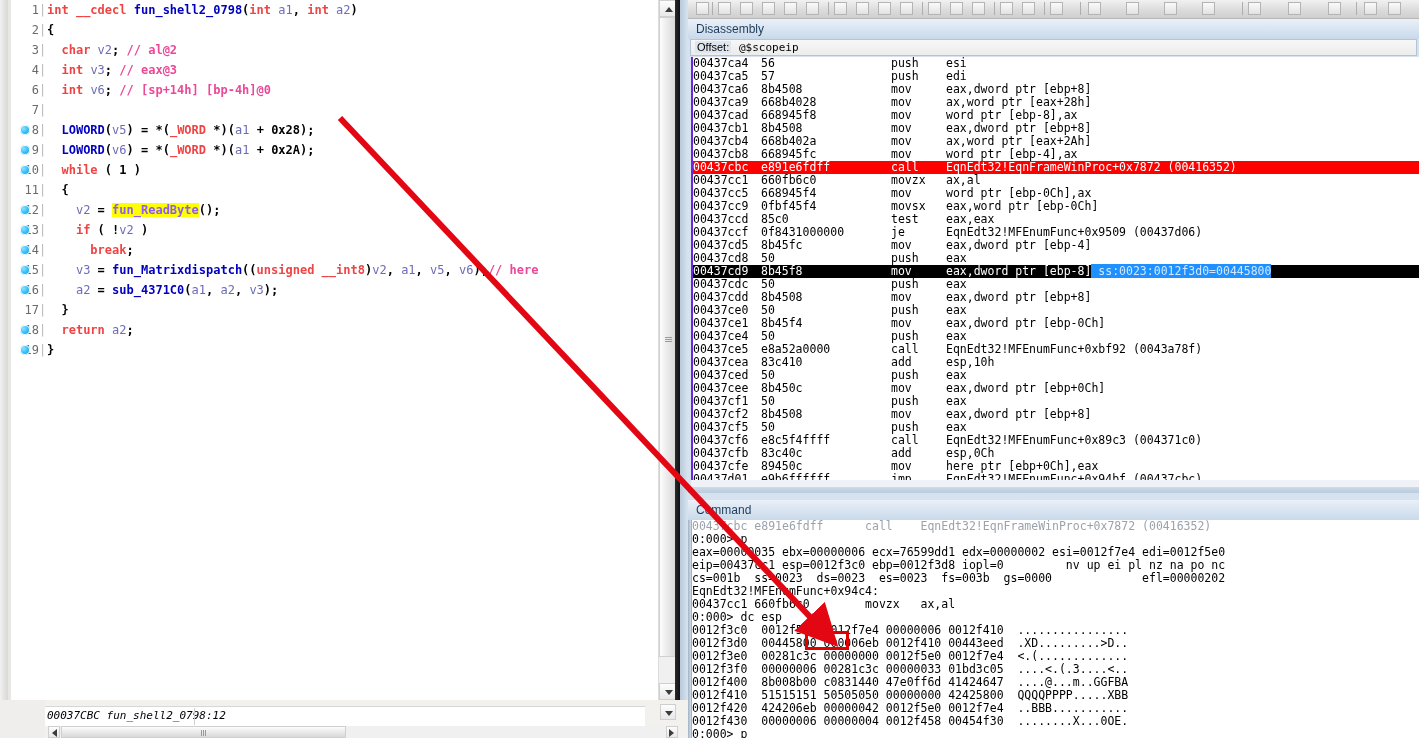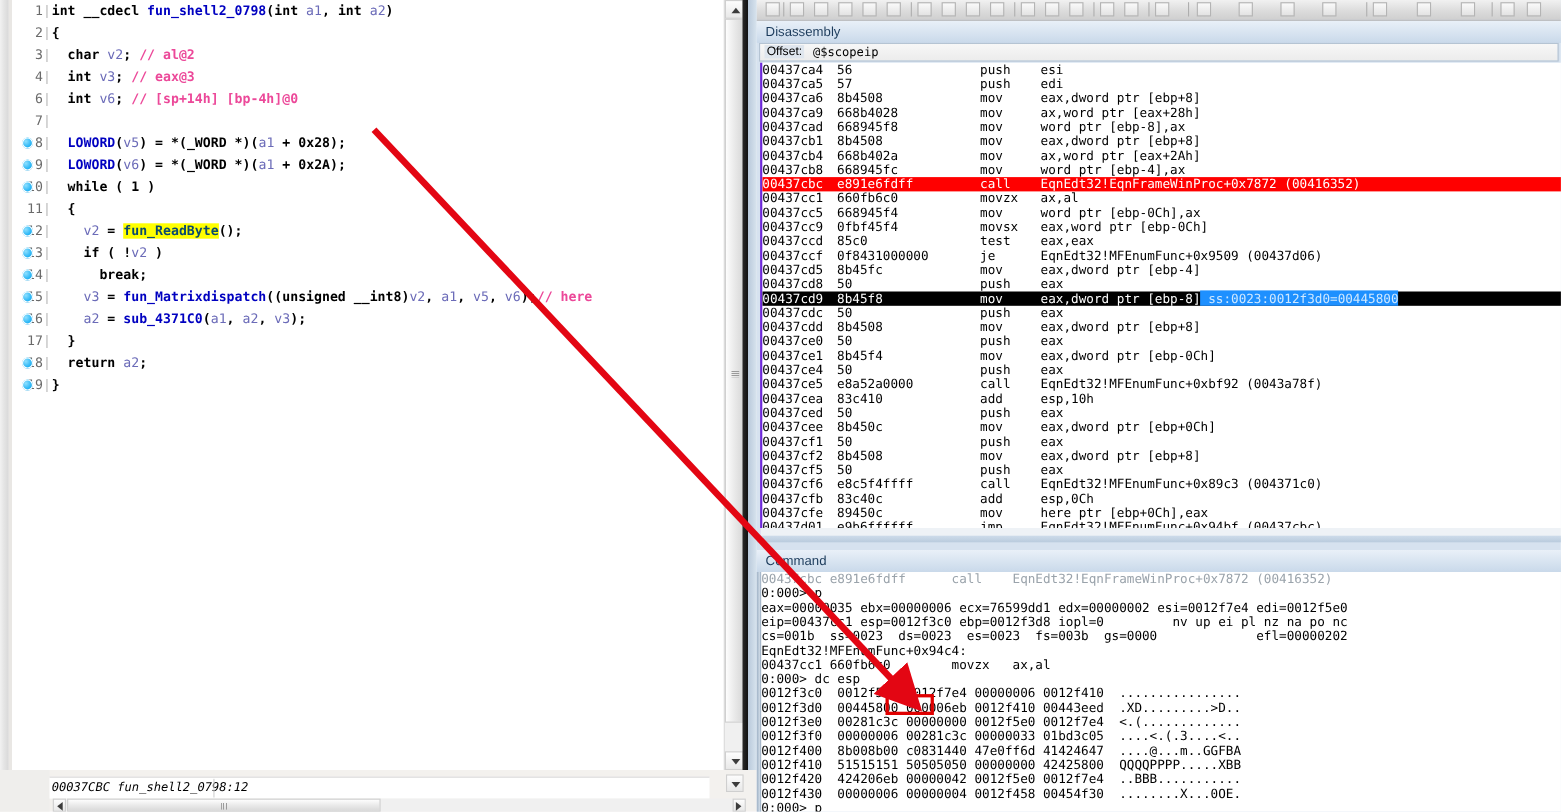--- a/index.html
+++ b/index.html
@@ -15,27 +15,27 @@
   #left-edge2{position:absolute;left:8px;top:0;width:3px;height:700px;background:#e9e7e4;}
   #code-area{position:absolute;left:11px;top:0;width:645px;height:700px;background:#fff;
       font-family:"DejaVu Sans Mono","Liberation Mono",monospace;font-size:12px;}
   .code-line{height:20px;line-height:20px;white-space:pre;position:relative;}
   .gutter-mark{position:absolute;left:9px;top:5px;width:10px;height:10px;border-radius:50%;
       background:radial-gradient(circle at 35% 35%,#8fe0ff 0%,#29b6f6 55%,#0d8ecf 100%);
       box-shadow:0 0 0 1px #ffffff inset;}
   .lnum{display:inline-block;width:28px;text-align:right;color:#6a6a6a;
       font-family:"DejaVu Sans Mono","Liberation Mono",monospace;font-size:12px;}
   .vbar{display:inline-block;width:8px;color:#b9b9b9;}
-  .kw{color:#000000;font-weight:bold;}
+  .kw{color:#ef4444;font-weight:bold;}
   .fn{color:#0000c0;font-weight:bold;}
   .var{color:#6b6bb8;}
   .com{color:#ec4899;font-weight:bold;}
   .num{color:#000000;font-weight:bold;}
   .punc{color:#000000;font-weight:bold;}
-  .hl{background:#ffff00;color:#0c4a6e;font-weight:bold;}
+  .hl{background:#ffff00;color:#8b5cf6;font-weight:bold;}
 
   #code-vscroll{position:absolute;left:658px;top:0;width:17px;height:700px;
       background:#f0f0f0;border-left:1px solid #dcdcdc;}
   .sb-arrow{width:17px;height:17px;background:linear-gradient(to bottom,#fdfdfd,#e8e8e8);
       border:1px solid #cfcfcf;box-sizing:border-box;position:relative;}
   .sb-arrow:after{content:"";position:absolute;left:5px;top:6px;border-left:4px solid transparent;
       border-right:4px solid transparent;}
   .sb-up:after{border-bottom:5px solid #3c3c3c;}
   .sb-down:after{border-top:5px solid #3c3c3c;}
   #code-vscroll .sb-down{position:absolute;bottom:0;left:0;}

